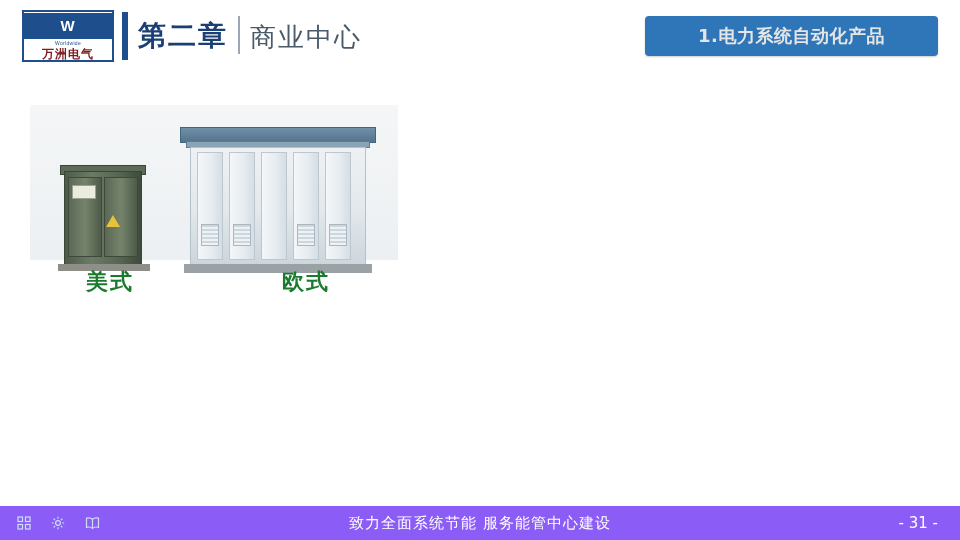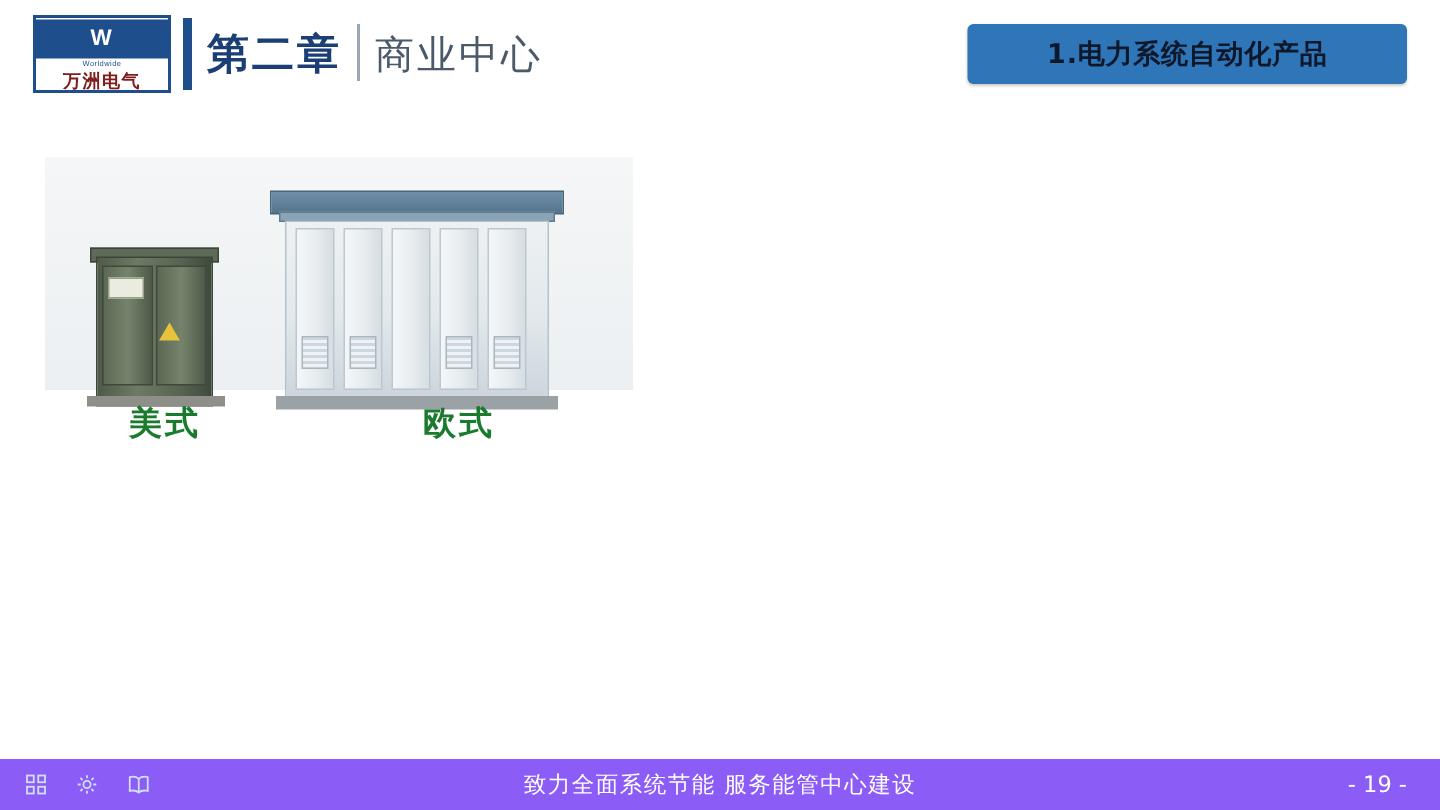--- a/index.html
+++ b/index.html
@@ -119,37 +119,36 @@
     width: 293px;
     height: 40px;
     background: #2f76b8;
     border-radius: 4px;
     display: flex;
     align-items: center;
     justify-content: center;
     box-shadow: 0 1px 2px rgba(0,0,0,0.2);
   }
   .section-tab span {
-    color: #0f172a;
+    color: #e5e5e5;
     font-size: 18px;
     font-weight: bold;
     letter-spacing: 0.5px;
     font-family: "DejaVu Sans", "Liberation Sans", sans-serif;
   }
 
   
   .figure {
     position: absolute;
     left: 30px;
     top: 105px;
     width: 368px;
     height: 207px;
     background: linear-gradient(180deg, #f4f6f7 0%, #eef1f3 60%, #e9edef 100%);
     overflow: hidden;
-    padding-left: 24px;
   }
   .fig-ground {
     position: absolute;
     left: 0;
     bottom: 0;
     width: 100%;
     height: 52px;
     background: #ffffff;
   }
   
@@ -460,16 +459,16 @@
         </svg>
       </span>
       <span class="ficon">
         <svg width="15" height="14" viewBox="0 0 15 14" fill="none" stroke="currentColor" stroke-width="1.2">
           <path d="M7.5 3.2C6 1.8 3.6 1.6 1.5 2.1v9.2c2.1-0.5 4.5-0.3 6 1.1 1.5-1.4 3.9-1.6 6-1.1V2.1c-2.1-0.5-4.5-0.3-6 1.1z"></path>
           <path d="M7.5 3.2v9.2"></path>
         </svg>
       </span>
     </div>
     <div class="footer-center">致力全面系统节能  服务能管中心建设</div>
-    <div class="footer-page">- 19 -</div>
+    <div class="footer-page">- 31 -</div>
   </div>
 
 </div>
 
 </body></html>

